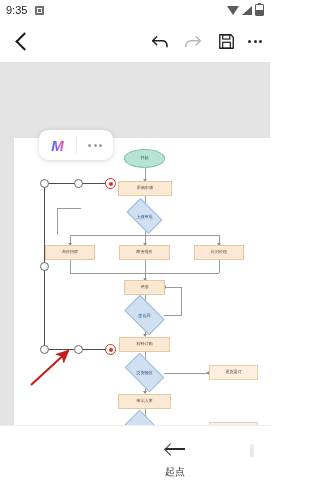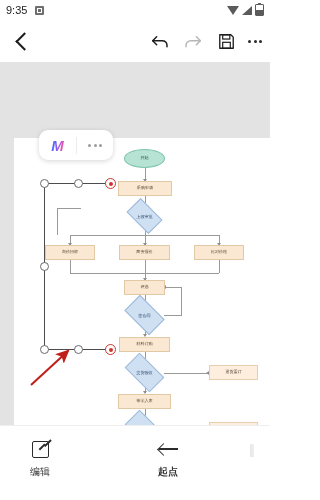--- a/index.html
+++ b/index.html
@@ -376,29 +376,23 @@
     <defs>
       <marker id="rh" markerWidth="7" markerHeight="7" refX="5.6" refY="3.1" orient="auto">
         <path d="M0,0 L6.6,3.1 L0,6.2 L1.6,3.1 Z" fill="#c0201a"></path>
       </marker>
     </defs>
     <line x1="3" y1="39" x2="40" y2="5" stroke="#c0201a" stroke-width="2.1" marker-end="url(#rh)"></line>
   </svg>
 
   <div class="bottombar">
 
-    <div class="bb-item" style="left:8px;">
-      <span class="bb-icon">
-          <span class="edit-ic"></span>
-        </span>
-      <span class="bb-label">编辑</span>
-    </div>
-
-
-    <div class="bb-item" style="left:136px;font-weight:bold;">
+
+
+    <div class="bb-item" style="left:143px;">
       <span class="bb-icon">
           <span class="start-ic"></span>
         </span>
       <span class="bb-label">起点</span>
     </div>
 
     <div class="bb-partial">
         <span class="pin"></span>
       </div>
     <div class="bb-fade"></div>

